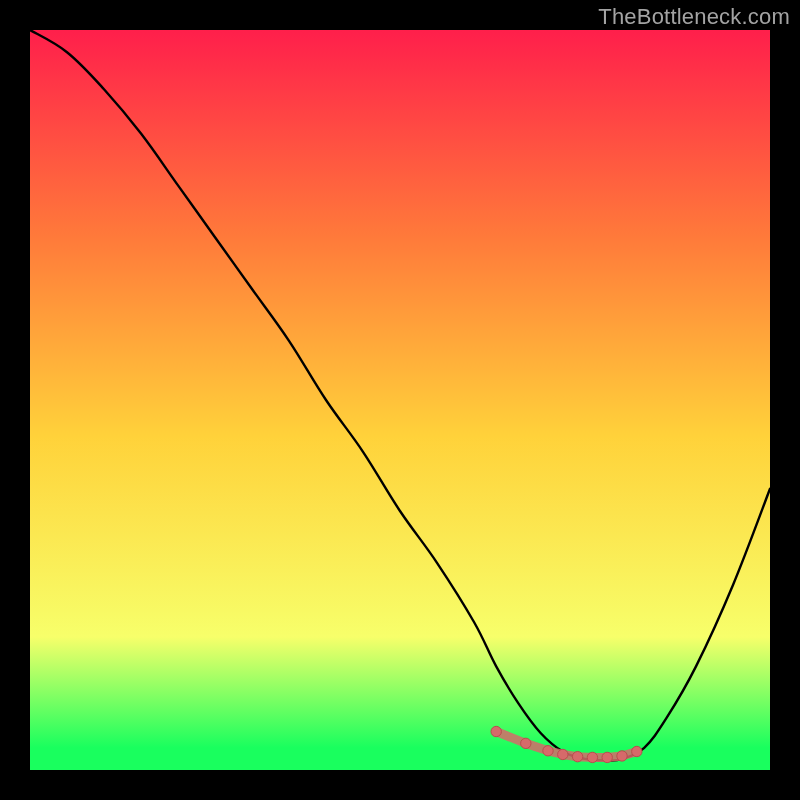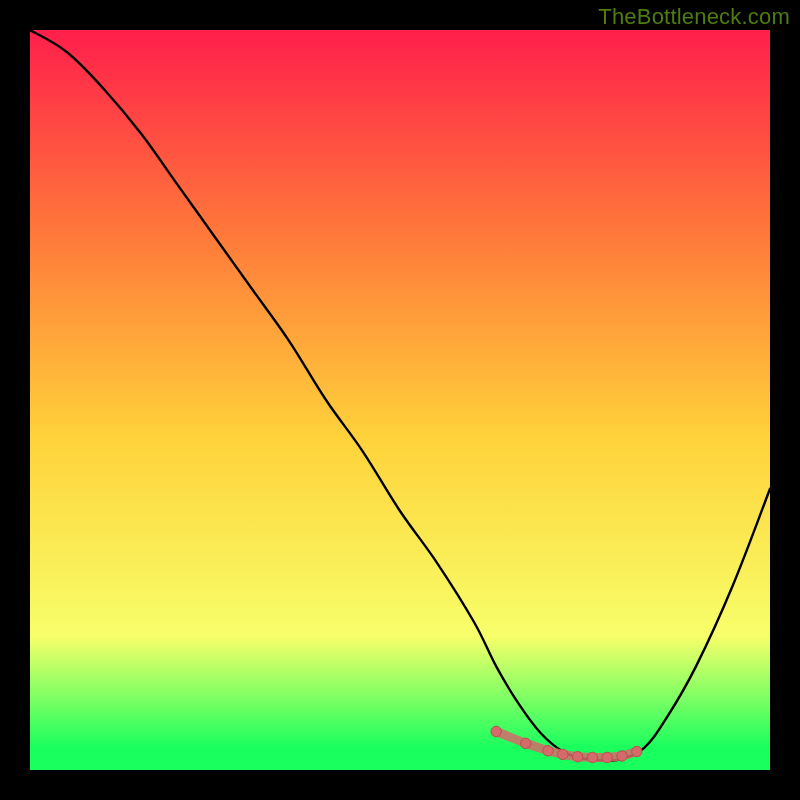--- a/index.html
+++ b/index.html
@@ -14,21 +14,21 @@
   .frame {
     position: relative;
     width: 800px;
     height: 800px;
     background: #000;
   }
   .watermark {
     position: absolute;
     top: 4px;
     right: 10px;
-    color: #4d7c0f;
+    color: #a3a3a3;
     font-size: 22px;
     font-weight: 500;
     letter-spacing: 0.2px;
     z-index: 10;
   }
   .plot {
     position: absolute;
     left: 30px;
     top: 30px;
     width: 740px;

